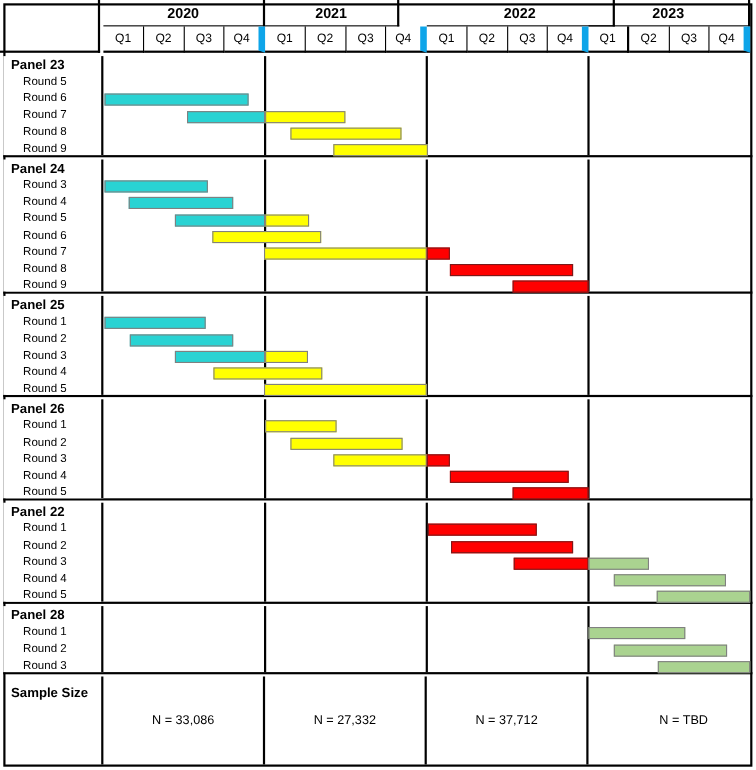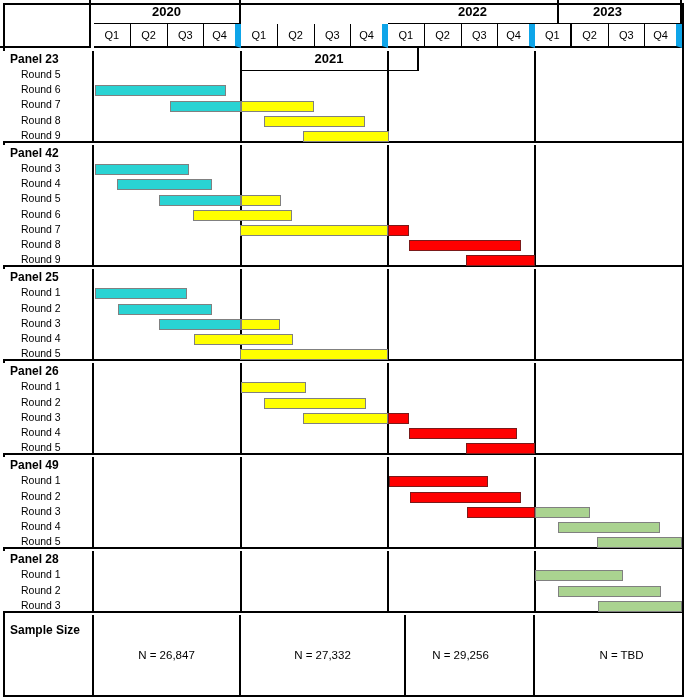--- a/index.html
+++ b/index.html
@@ -115,21 +115,21 @@
 </head>
 <body>
 
 <div id="chart">
   <div class="grid"></div>
 
   <div class="hdr">
     <div class="hdr-blank"></div>
     <div id="year-row">
         <div class="year-cell" style="left: 94px; width: 147px;">2020</div>
-        <div class="year-cell" style="left: 241px; width: 178px; margin-top: 47px;">2021</div>
+        <div class="year-cell" style="left: 241px; width: 122px;">2021</div>
         <div class="year-cell" style="left: 388px; width: 171px;">2022</div>
         <div class="year-cell" style="left: 535px; width: 147px;">2023</div>
       </div>
     <div id="quarter-row">
         <div class="q-cell" style="left: 94px; width: 36.75px;">Q1</div>
         <div class="q-cell" style="left: 130.75px; width: 36.75px;">Q2</div>
         <div class="q-cell" style="left: 167.5px; width: 36.75px;">Q3</div>
         <div class="q-cell qlast" style="left: 204.25px; width: 36.75px;">Q4</div>
         <div class="q-cell" style="left: 241px; width: 36.75px;">Q1</div>
         <div class="q-cell" style="left: 277.75px; width: 36.75px;">Q2</div>
@@ -162,21 +162,21 @@
           <div class="vline" style="left: 440px;"></div>
           <div class="bar c-cyan" style="left: 0.735px; width: 131.565px; top: 34.3px;"></div>
           <div class="bar c-cyan" style="left: 75.705px; width: 71.295px; top: 49.5px;"></div>
           <div class="bar c-yellow" style="left: 147px; width: 72.765px; top: 49.5px;"></div>
           <div class="bar c-yellow" style="left: 169.785px; width: 101.43px; top: 64.7px;"></div>
           <div class="bar c-yellow" style="left: 208.74px; width: 85.995px; top: 79.9px;"></div>
         </div>
       </div>
       <div class="panel" style="top: 145px; left: 3px; height: 122.4px;">
         <div class="panel-labels">
-          <div class="panel-title">Panel 42</div>
+          <div class="panel-title">Panel 24</div>
           <div class="row-label">Round 3</div>
           <div class="row-label">Round 4</div>
           <div class="row-label">Round 5</div>
           <div class="row-label">Round 6</div>
           <div class="row-label">Round 7</div>
           <div class="row-label">Round 8</div>
           <div class="row-label">Round 9</div>
         </div>
         <div class="lanes">
           <div class="vline" style="left: 146px;"></div>
@@ -230,21 +230,21 @@
           <div class="bar c-yellow" style="left: 147px; width: 65.415px; top: 19.1px;"></div>
           <div class="bar c-yellow" style="left: 169.785px; width: 102.165px; top: 34.3px;"></div>
           <div class="bar c-yellow" style="left: 208.74px; width: 85.26px; top: 49.5px;"></div>
           <div class="bar c-red" style="left: 294px; width: 21.315px; top: 49.5px;"></div>
           <div class="bar c-red" style="left: 315.315px; width: 107.31px; top: 64.7px;"></div>
           <div class="bar c-red" style="left: 371.91px; width: 69.09px; top: 79.9px;"></div>
         </div>
       </div>
       <div class="panel" style="top: 457.4px; left: 3px; height: 92px;">
         <div class="panel-labels">
-          <div class="panel-title">Panel 49</div>
+          <div class="panel-title">Panel 22</div>
           <div class="row-label">Round 1</div>
           <div class="row-label">Round 2</div>
           <div class="row-label">Round 3</div>
           <div class="row-label">Round 4</div>
           <div class="row-label">Round 5</div>
         </div>
         <div class="lanes">
           <div class="vline" style="left: 146px;"></div>
           <div class="vline" style="left: 293px;"></div>
           <div class="vline" style="left: 440px;"></div>
@@ -270,19 +270,19 @@
           <div class="bar c-green" style="left: 441px; width: 88.2px; top: 19.1px;"></div>
           <div class="bar c-green" style="left: 463.785px; width: 102.9px; top: 34.3px;"></div>
           <div class="bar c-green" style="left: 504.21px; width: 83.79px; top: 49.5px;"></div>
         </div>
       </div>
     </div>
 
   <div class="footer" id="footer" style="top: 615px; left: 3px; height: 80px;">
     <div class="footer-label">Sample Size</div>
     <div id="footer-cells">
-        <div class="footer-cell" style="left: 91px; width: 147px; line-height: 80px;">N = 26,847</div>
-        <div class="footer-cell" style="left: 238px; width: 165px; line-height: 80px;">N = 27,332</div>
-        <div class="footer-cell" style="left: 385px; width: 147px; line-height: 80px;">N = 29,256</div>
+        <div class="footer-cell" style="left: 91px; width: 147px; line-height: 80px;">N = 33,086</div>
+        <div class="footer-cell" style="left: 238px; width: 147px; line-height: 80px;">N = 27,332</div>
+        <div class="footer-cell" style="left: 385px; width: 147px; line-height: 80px;">N = 37,712</div>
         <div class="footer-cell last" style="left: 532px; width: 173px; line-height: 80px;">N = TBD</div>
       </div>
   </div>
 </div>
 
 </body></html>

